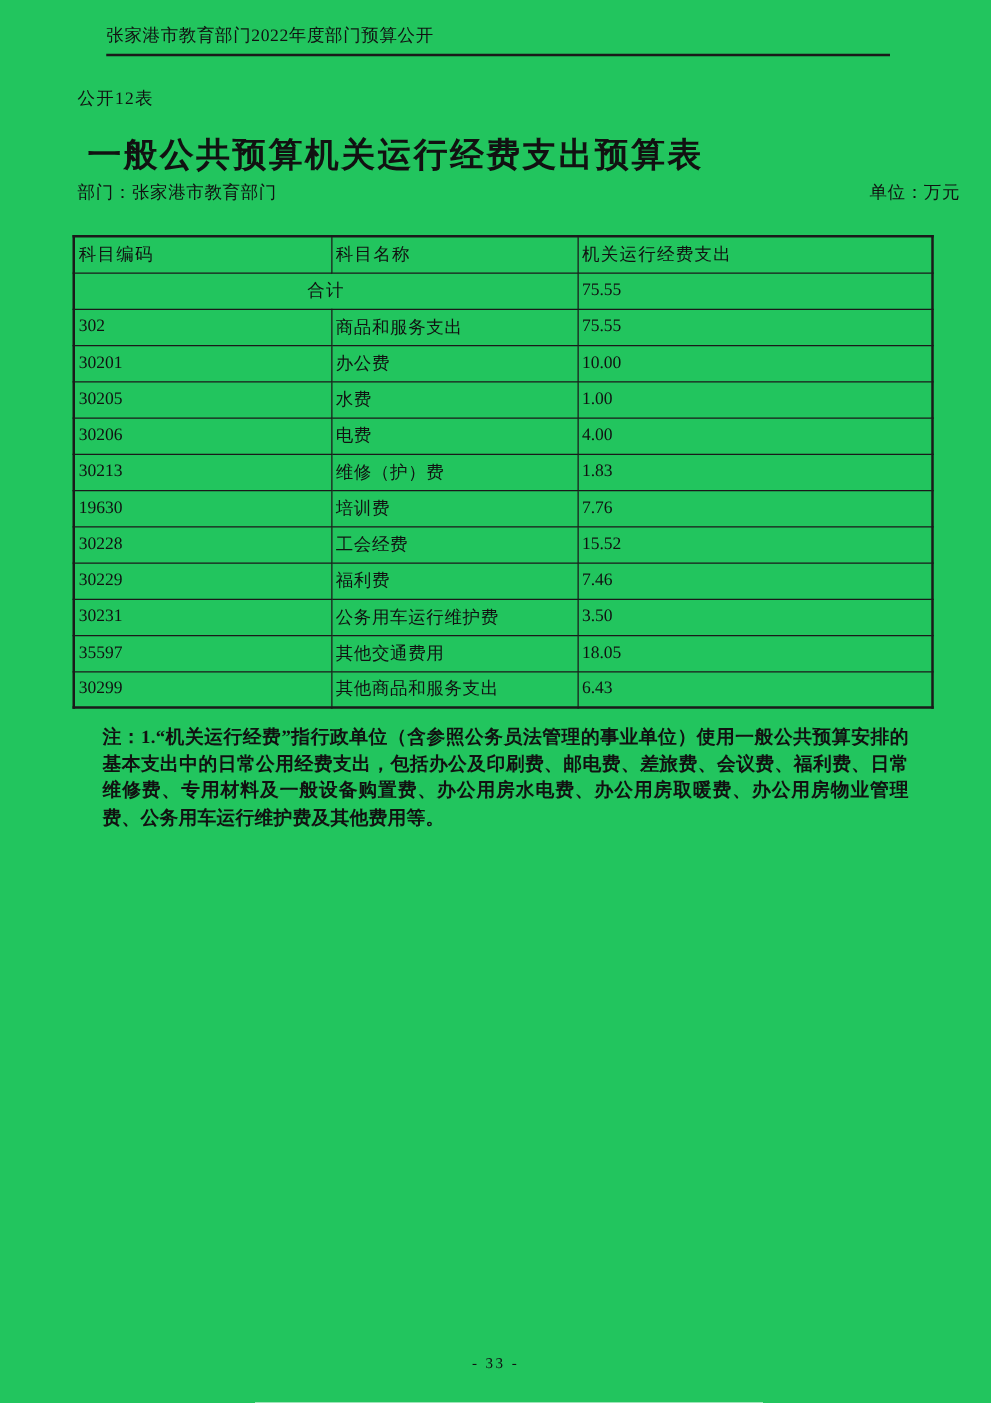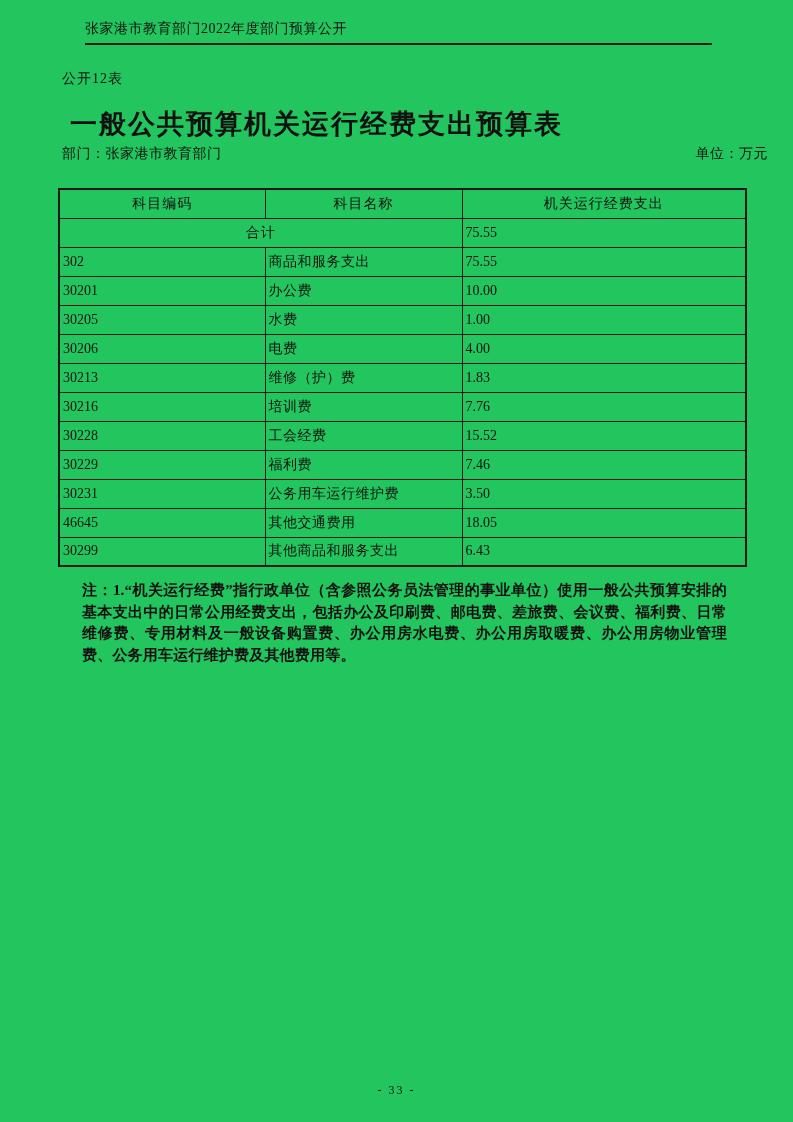--- a/index.html
+++ b/index.html
@@ -72,21 +72,21 @@
     border: 1.5px solid #1a1a1a;
   }
   table.budget { border-width: 2px; }
   table.budget th, table.budget td {
     height: 29px;
     padding: 0 3px;
     font-weight: normal;
     overflow: hidden;
     white-space: nowrap;
   }
-  th.col-h { text-align: center; letter-spacing: 1px; }
+  th.col-h { text-align: left; letter-spacing: 1px; }
   td.total-label { text-align: center; letter-spacing: 1px; }
   td.code { text-align: left; padding-left: 2px; }
   td.code.lvl2 { }
   td.name { text-align: left; padding-left: 6px; letter-spacing: 0.5px; }
   td.val { padding-right: 4px; }
 
   .note {
     position: absolute;
     left: 82px;
     top: 580px;
@@ -161,41 +161,41 @@
         <td class="code lvl2">30206</td>
         <td class="name">电费</td>
         <td class="val">4.00</td>
       </tr>
       <tr>
         <td class="code lvl2">30213</td>
         <td class="name">维修（护）费</td>
         <td class="val">1.83</td>
       </tr>
       <tr>
-        <td class="code lvl2">30216</td>
+        <td class="code lvl2">19630</td>
         <td class="name">培训费</td>
         <td class="val">7.76</td>
       </tr>
       <tr>
         <td class="code lvl2">30228</td>
         <td class="name">工会经费</td>
         <td class="val">15.52</td>
       </tr>
       <tr>
         <td class="code lvl2">30229</td>
         <td class="name">福利费</td>
         <td class="val">7.46</td>
       </tr>
       <tr>
         <td class="code lvl2">30231</td>
         <td class="name">公务用车运行维护费</td>
         <td class="val">3.50</td>
       </tr>
       <tr>
-        <td class="code lvl2">46645</td>
+        <td class="code lvl2">35597</td>
         <td class="name">其他交通费用</td>
         <td class="val">18.05</td>
       </tr>
       <tr>
         <td class="code lvl2">30299</td>
         <td class="name">其他商品和服务支出</td>
         <td class="val">6.43</td>
       </tr>
     </tbody>
   </table>

